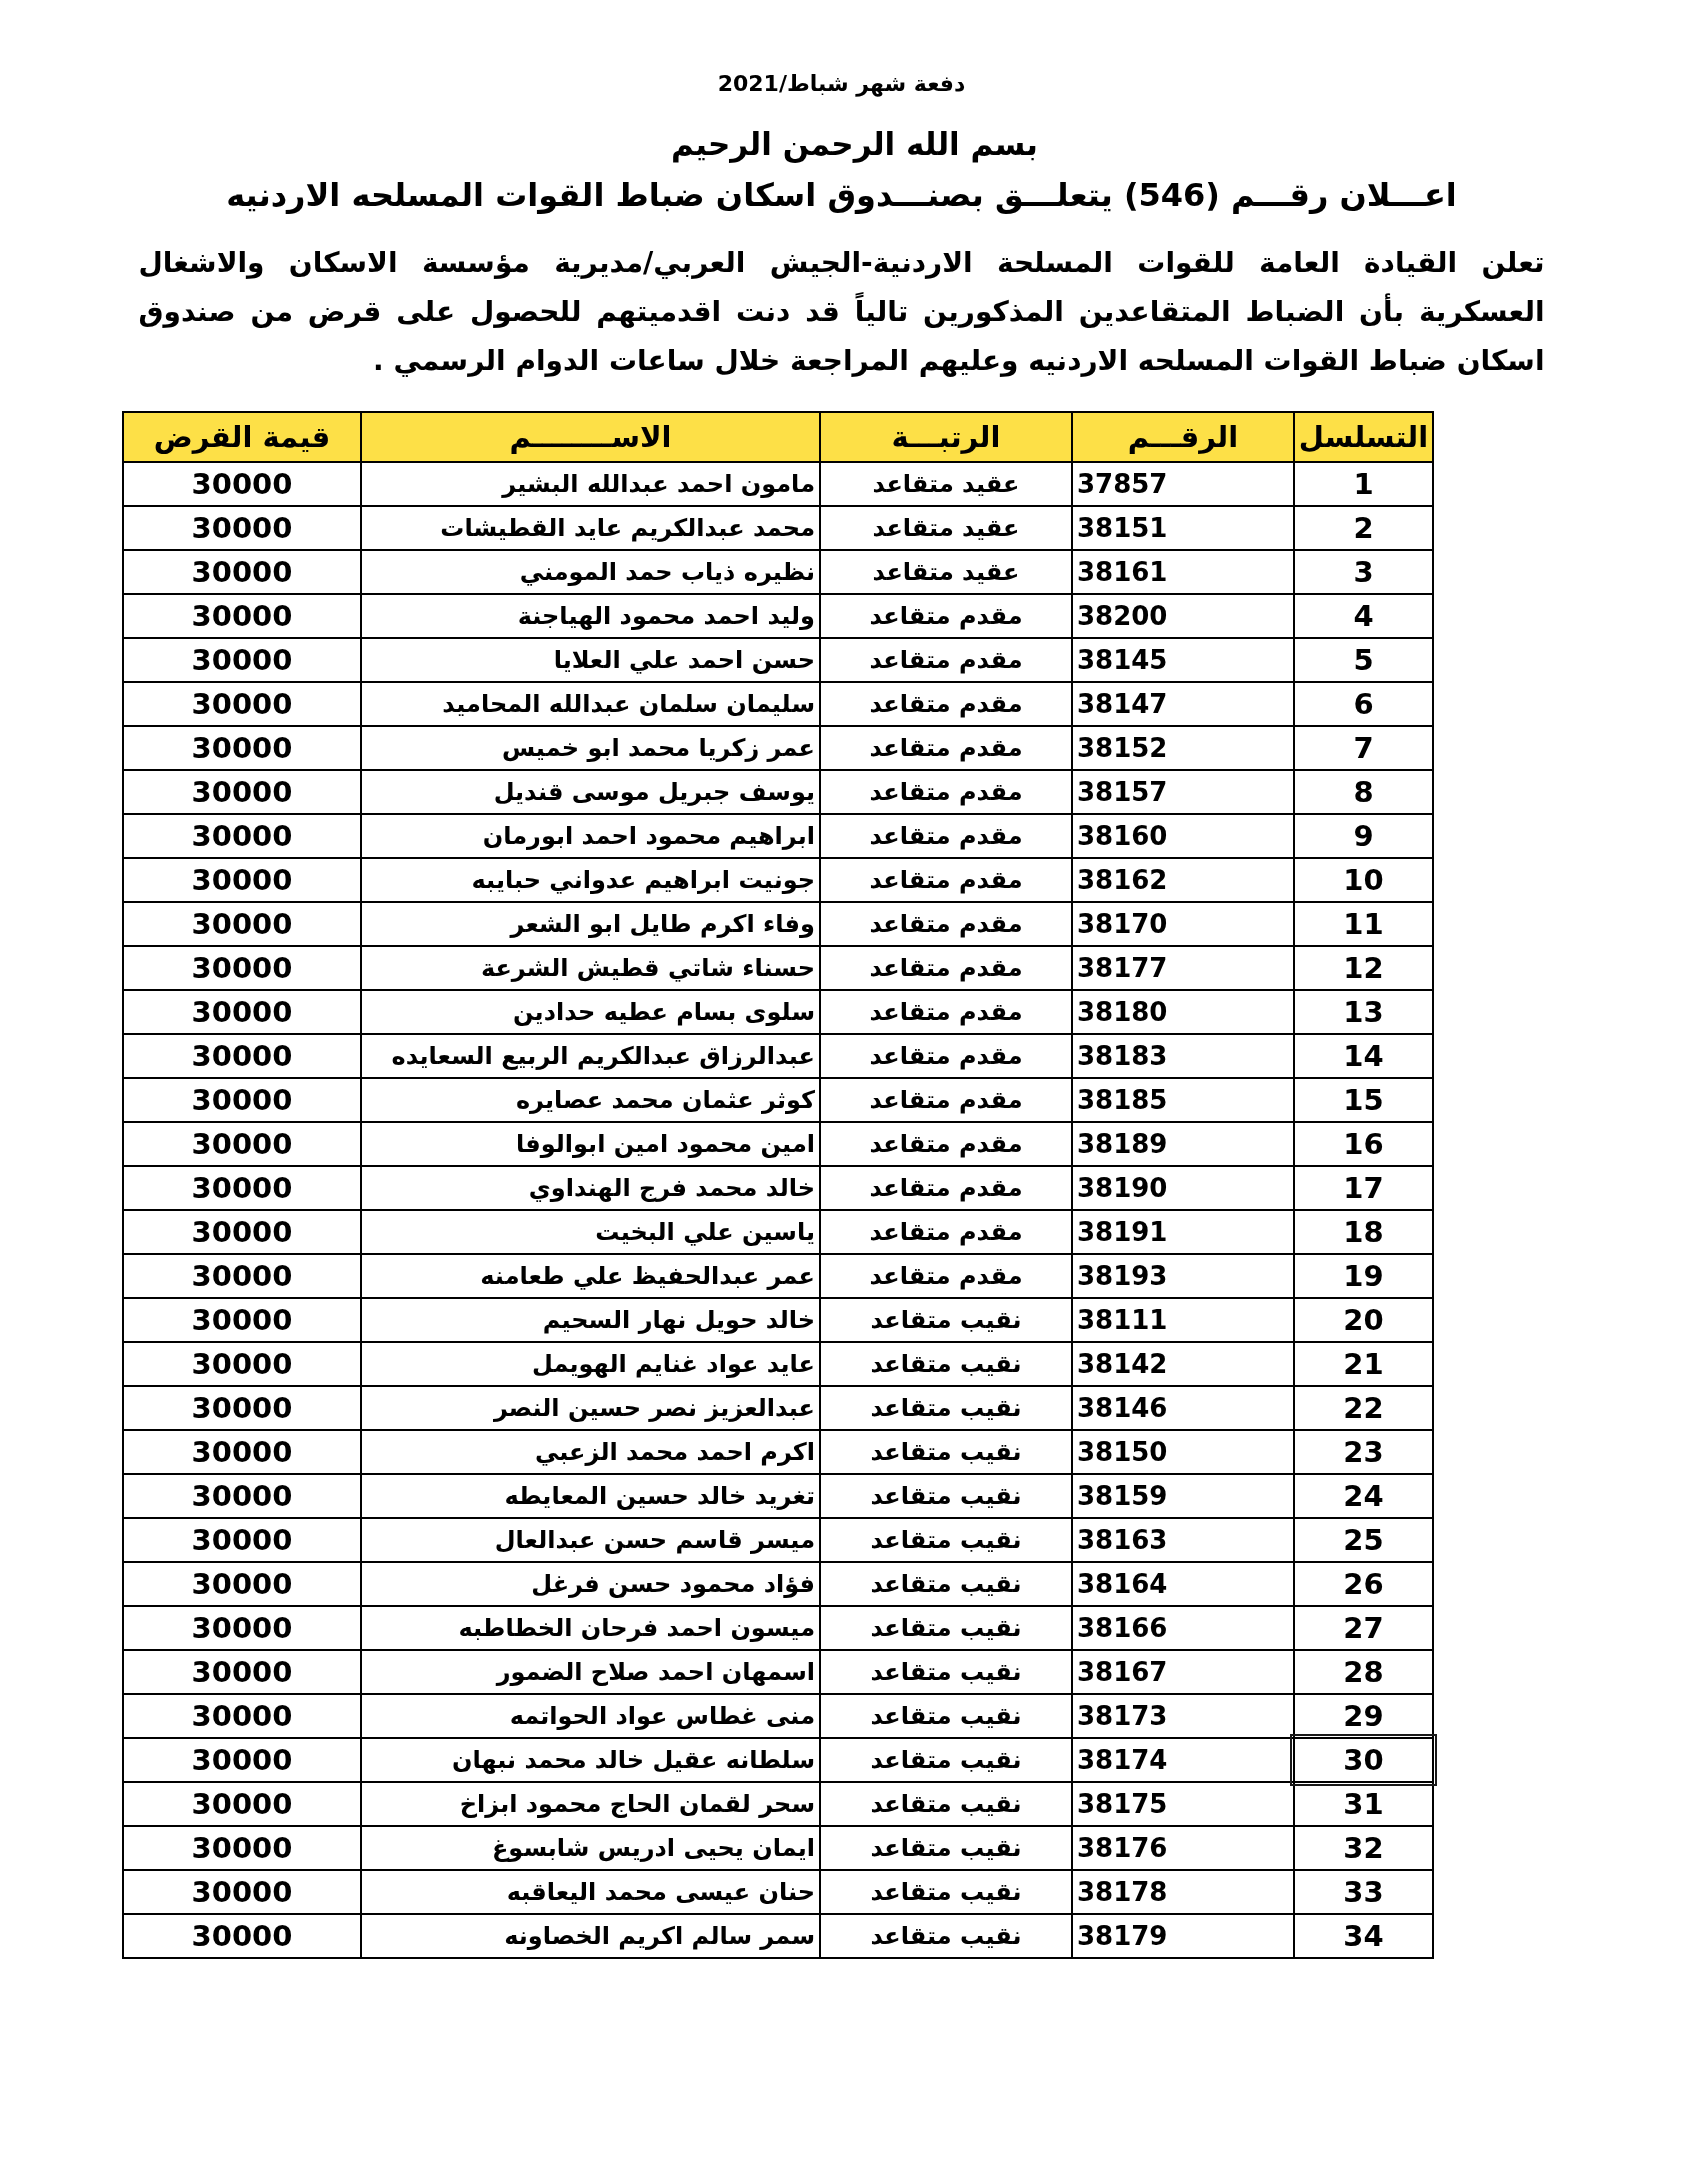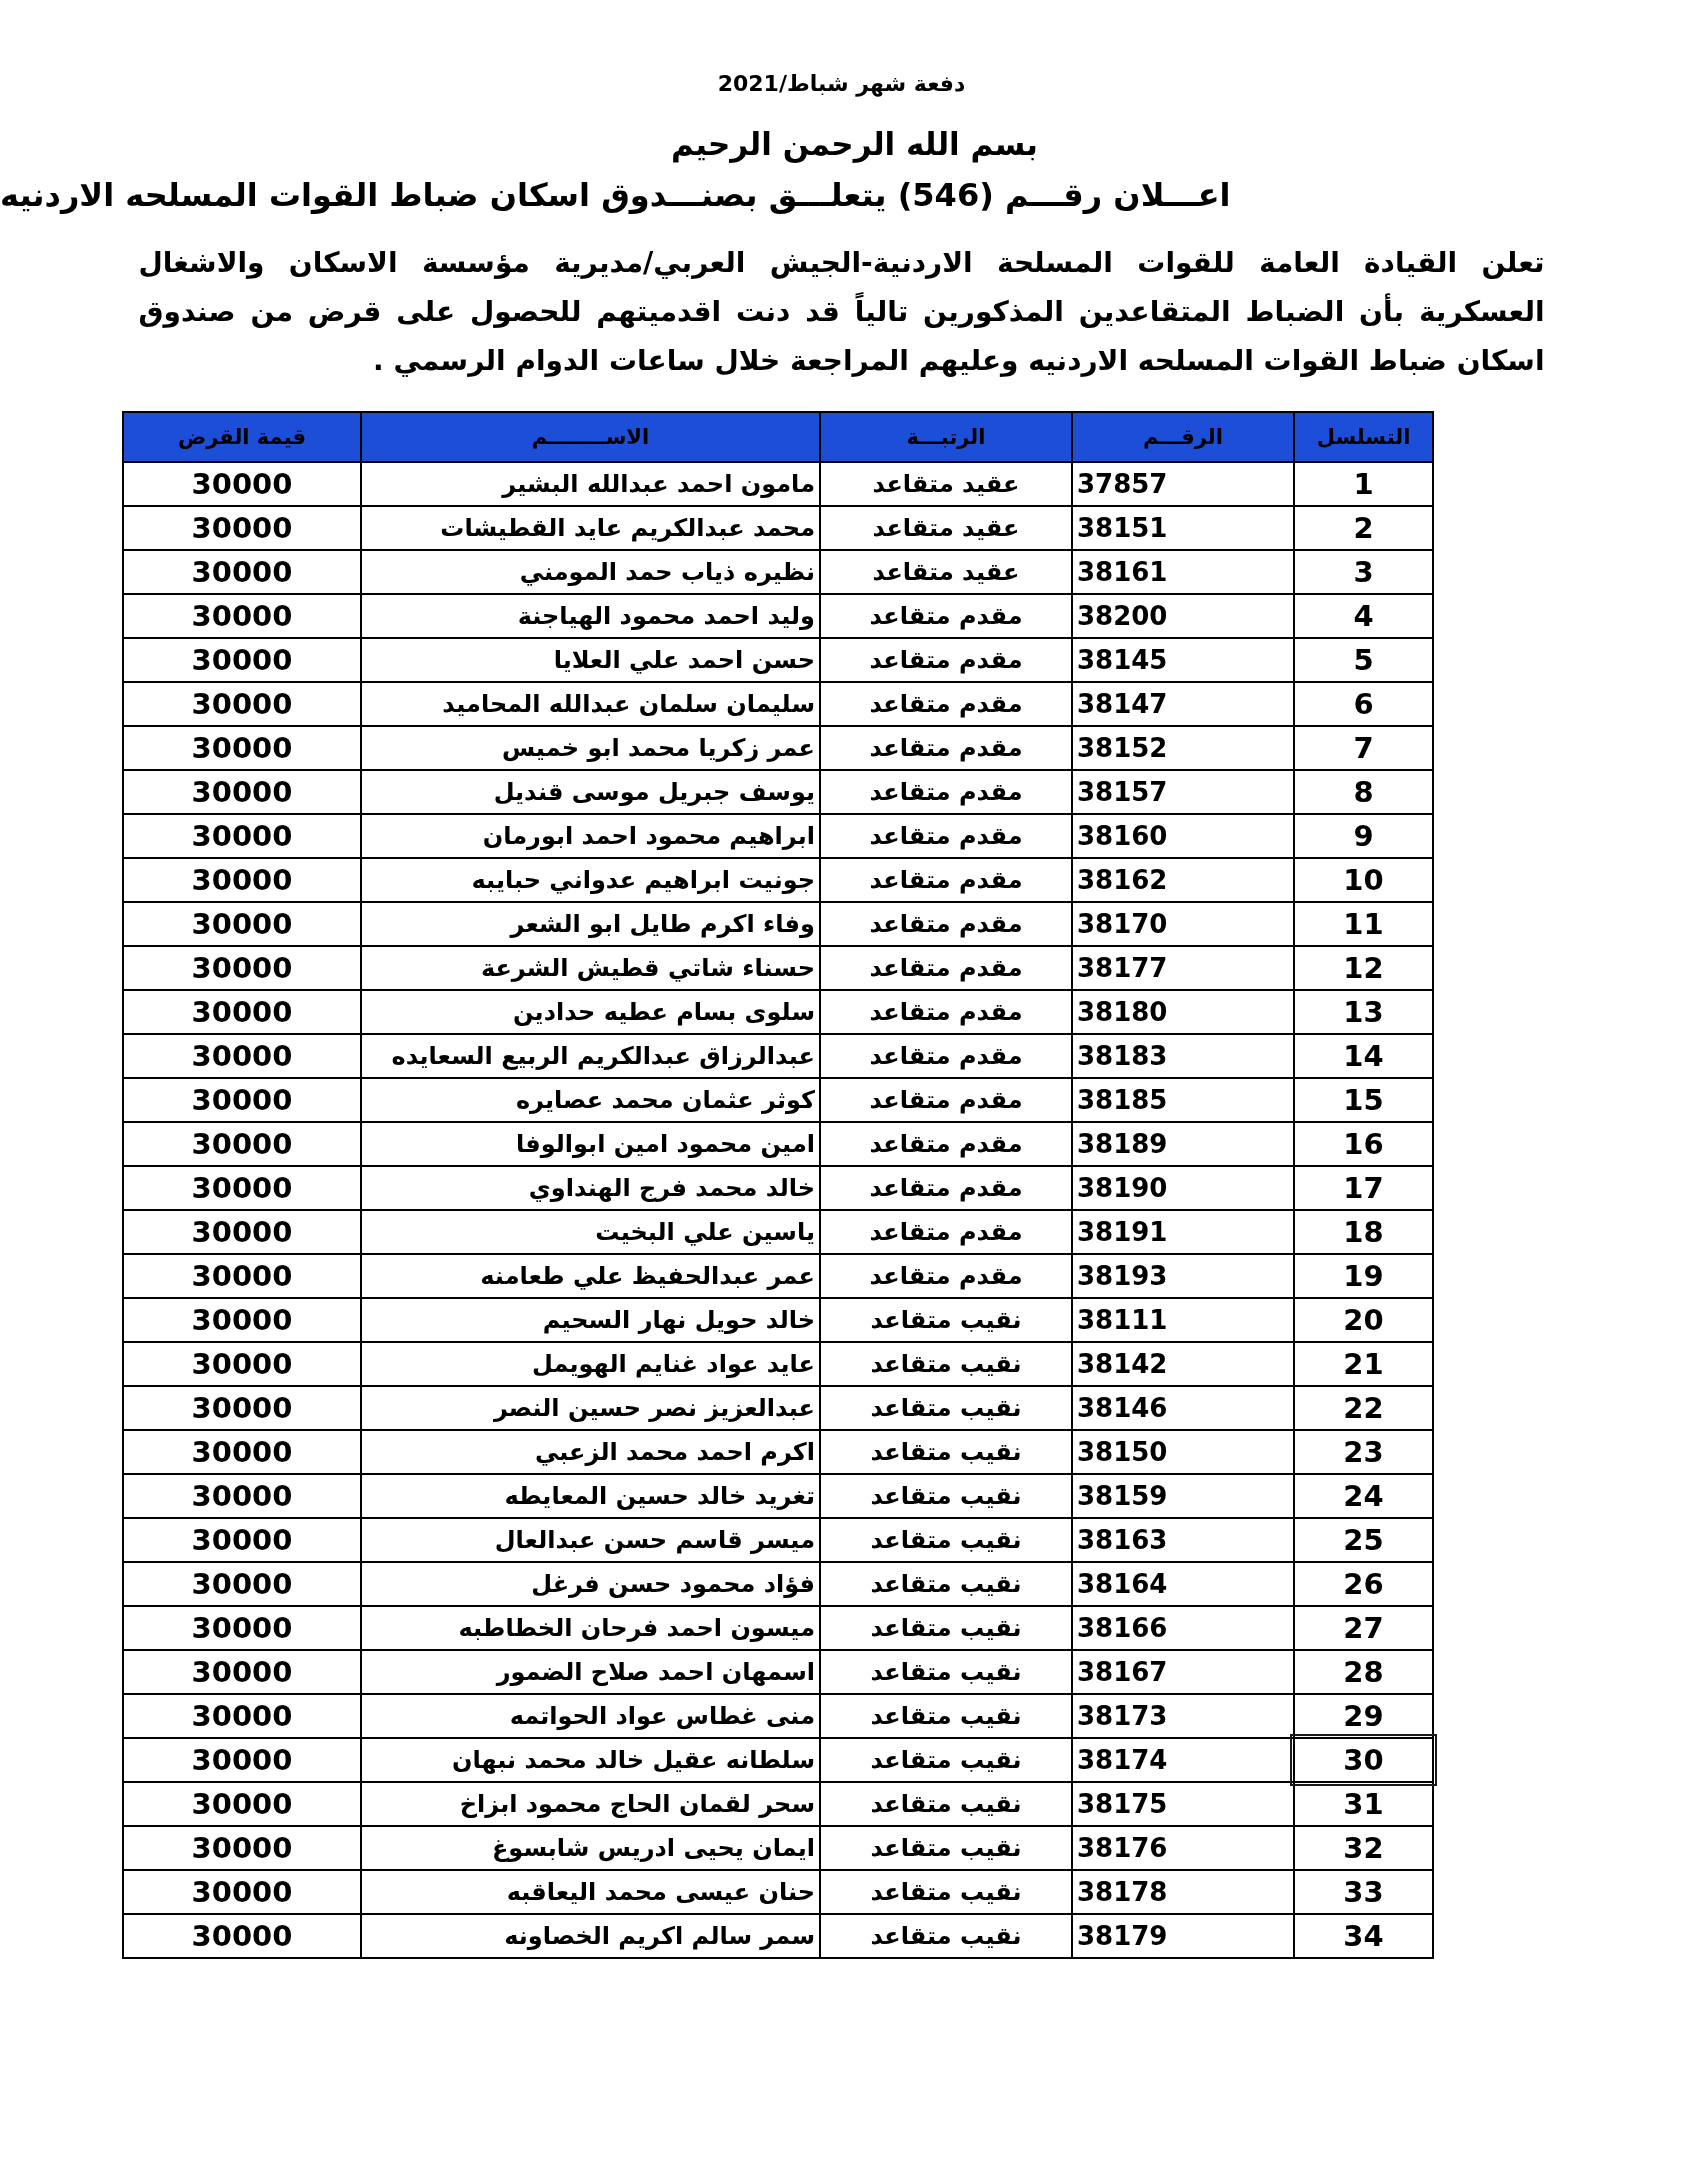--- a/index.html
+++ b/index.html
@@ -24,21 +24,21 @@
     margin-bottom: 30px;
   }
   .basmala {
     text-align: center;
     font-size: 31px;
     font-weight: bold;
     margin: 0 0 14px 0;
     padding-left: 26px;
   }
   .doc-title {
-    text-align: left;
+    text-align: center;
     font-size: 32px;
     font-weight: bold;
     margin: 0 0 24px 0;
     letter-spacing: 0.5px;
   }
   .intro {
     direction: rtl;
     text-align: justify;
     text-align-last: right;
     font-size: 28px;
@@ -57,22 +57,22 @@
     width: 1279px;
     direction: rtl;
   }
   table.roster th, table.roster td {
     border: 2px solid #000000;
     box-sizing: border-box;
     overflow: hidden;
     white-space: nowrap;
   }
   table.roster th {
-    background: #1d4ed8;
-    font-size: 21px;
+    background: #fde047;
+    font-size: 29px;
     font-weight: bold;
     height: 50px;
     text-align: center;
   }
   table.roster td {
     height: 44px;
     padding: 0 4px;
   }
   .col-serial { width: 139px; }
   .col-number { width: 222px; }

